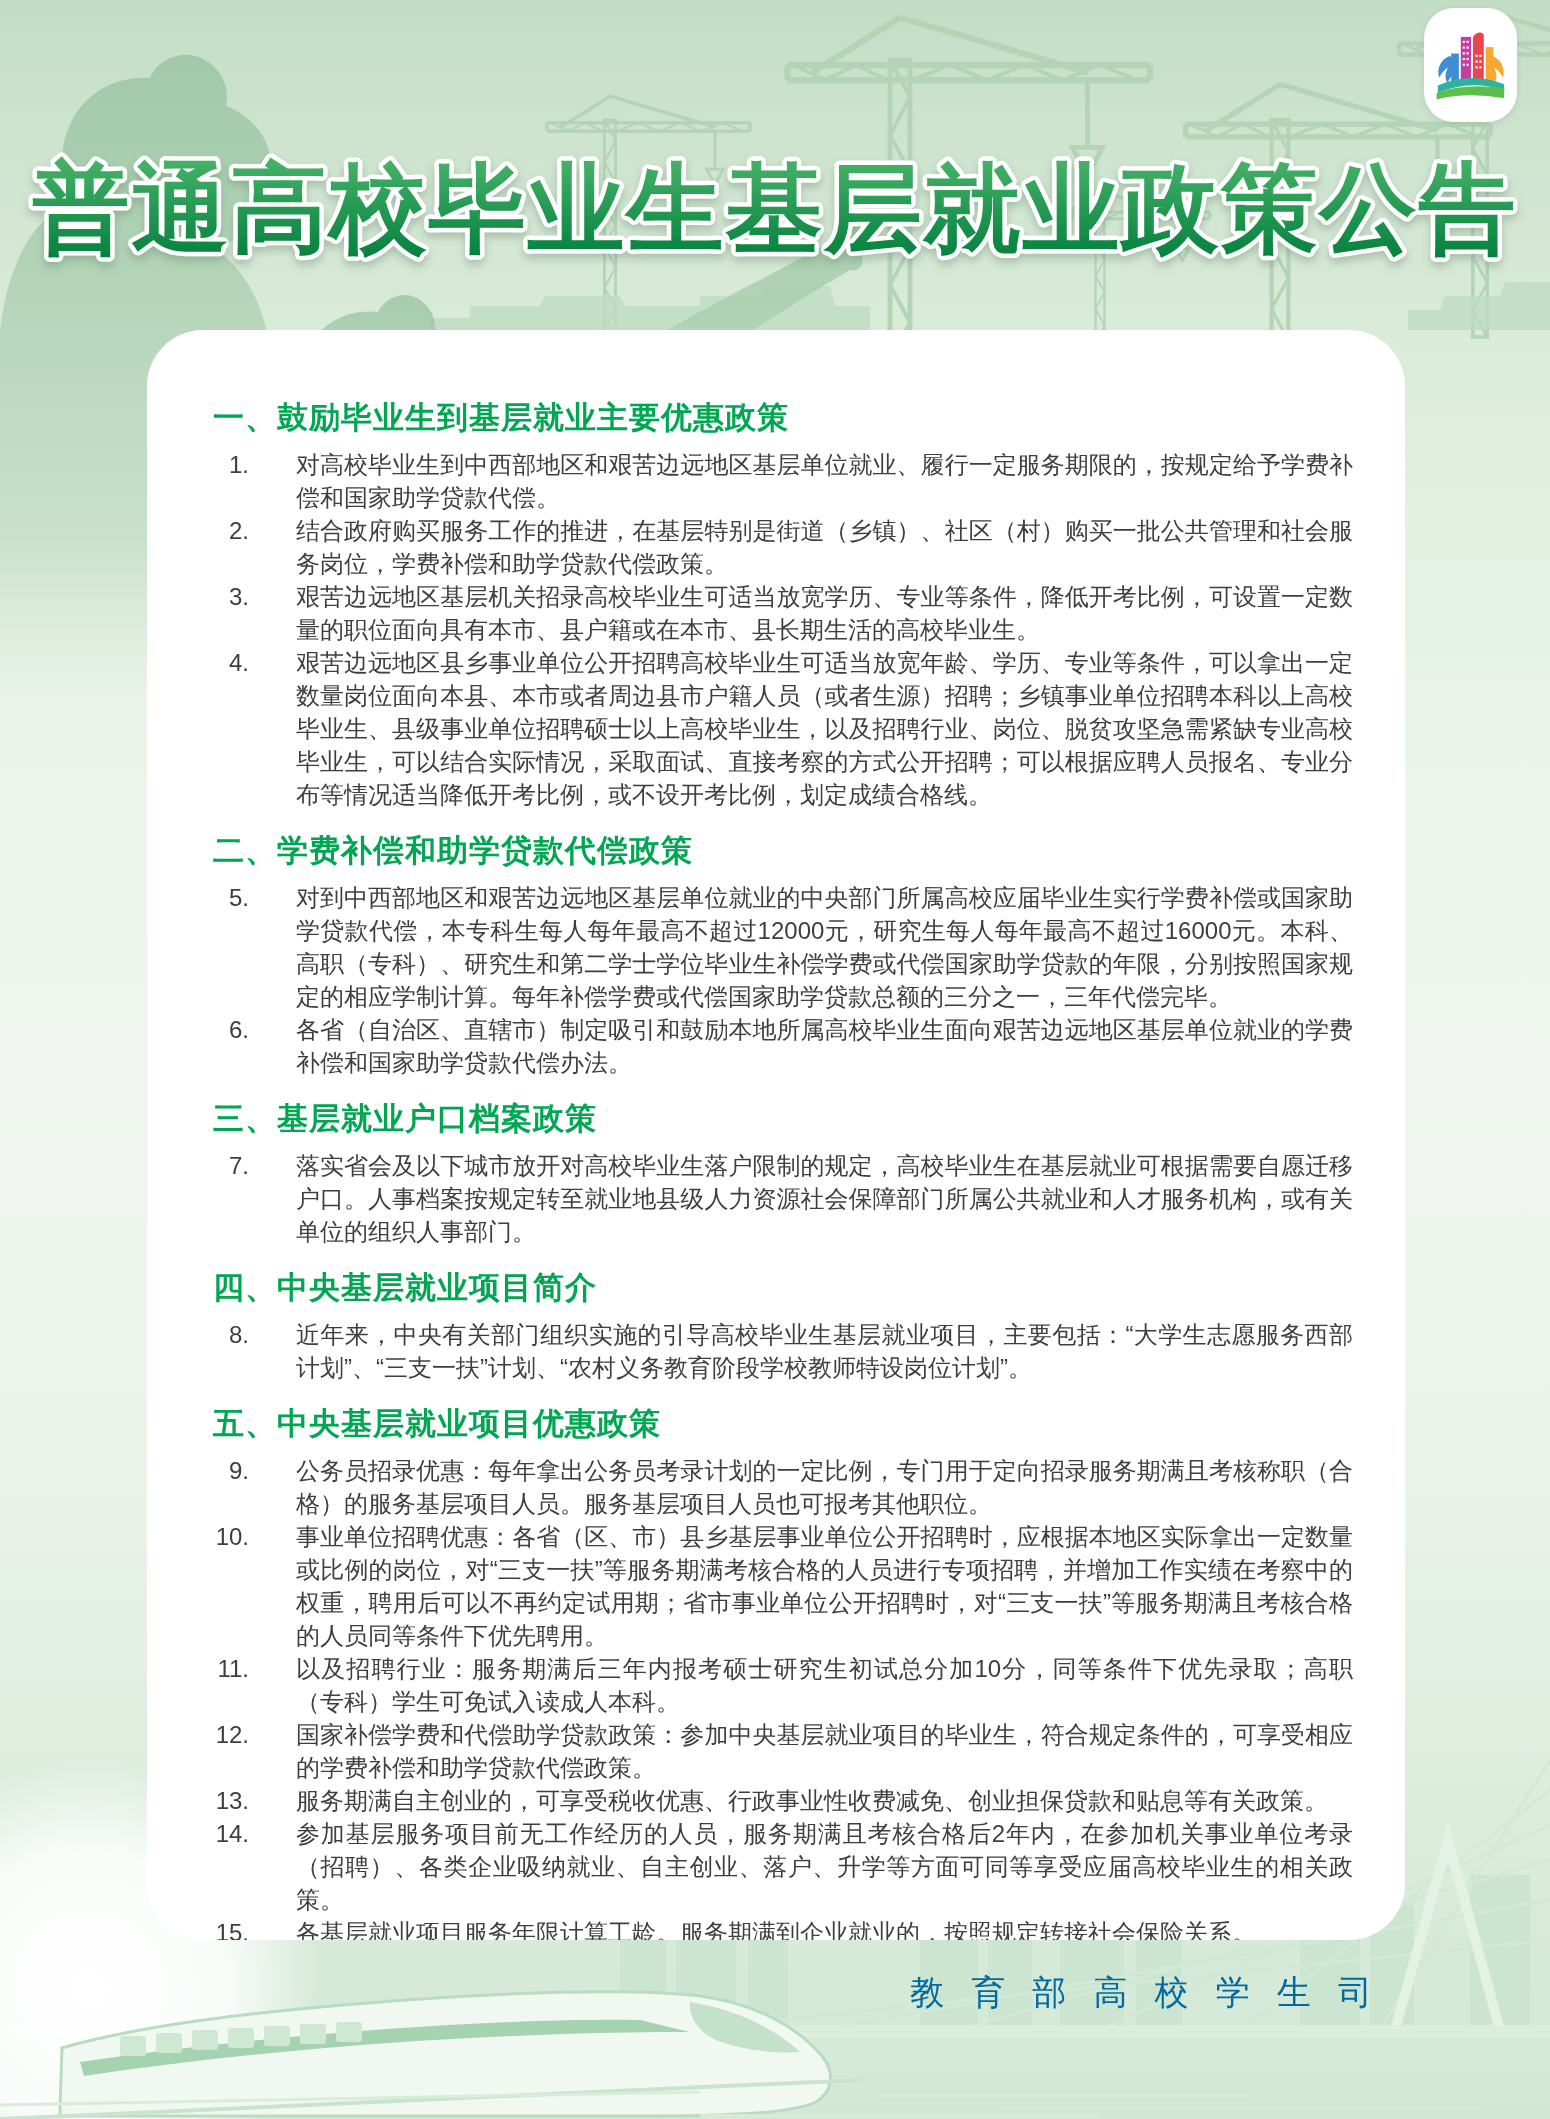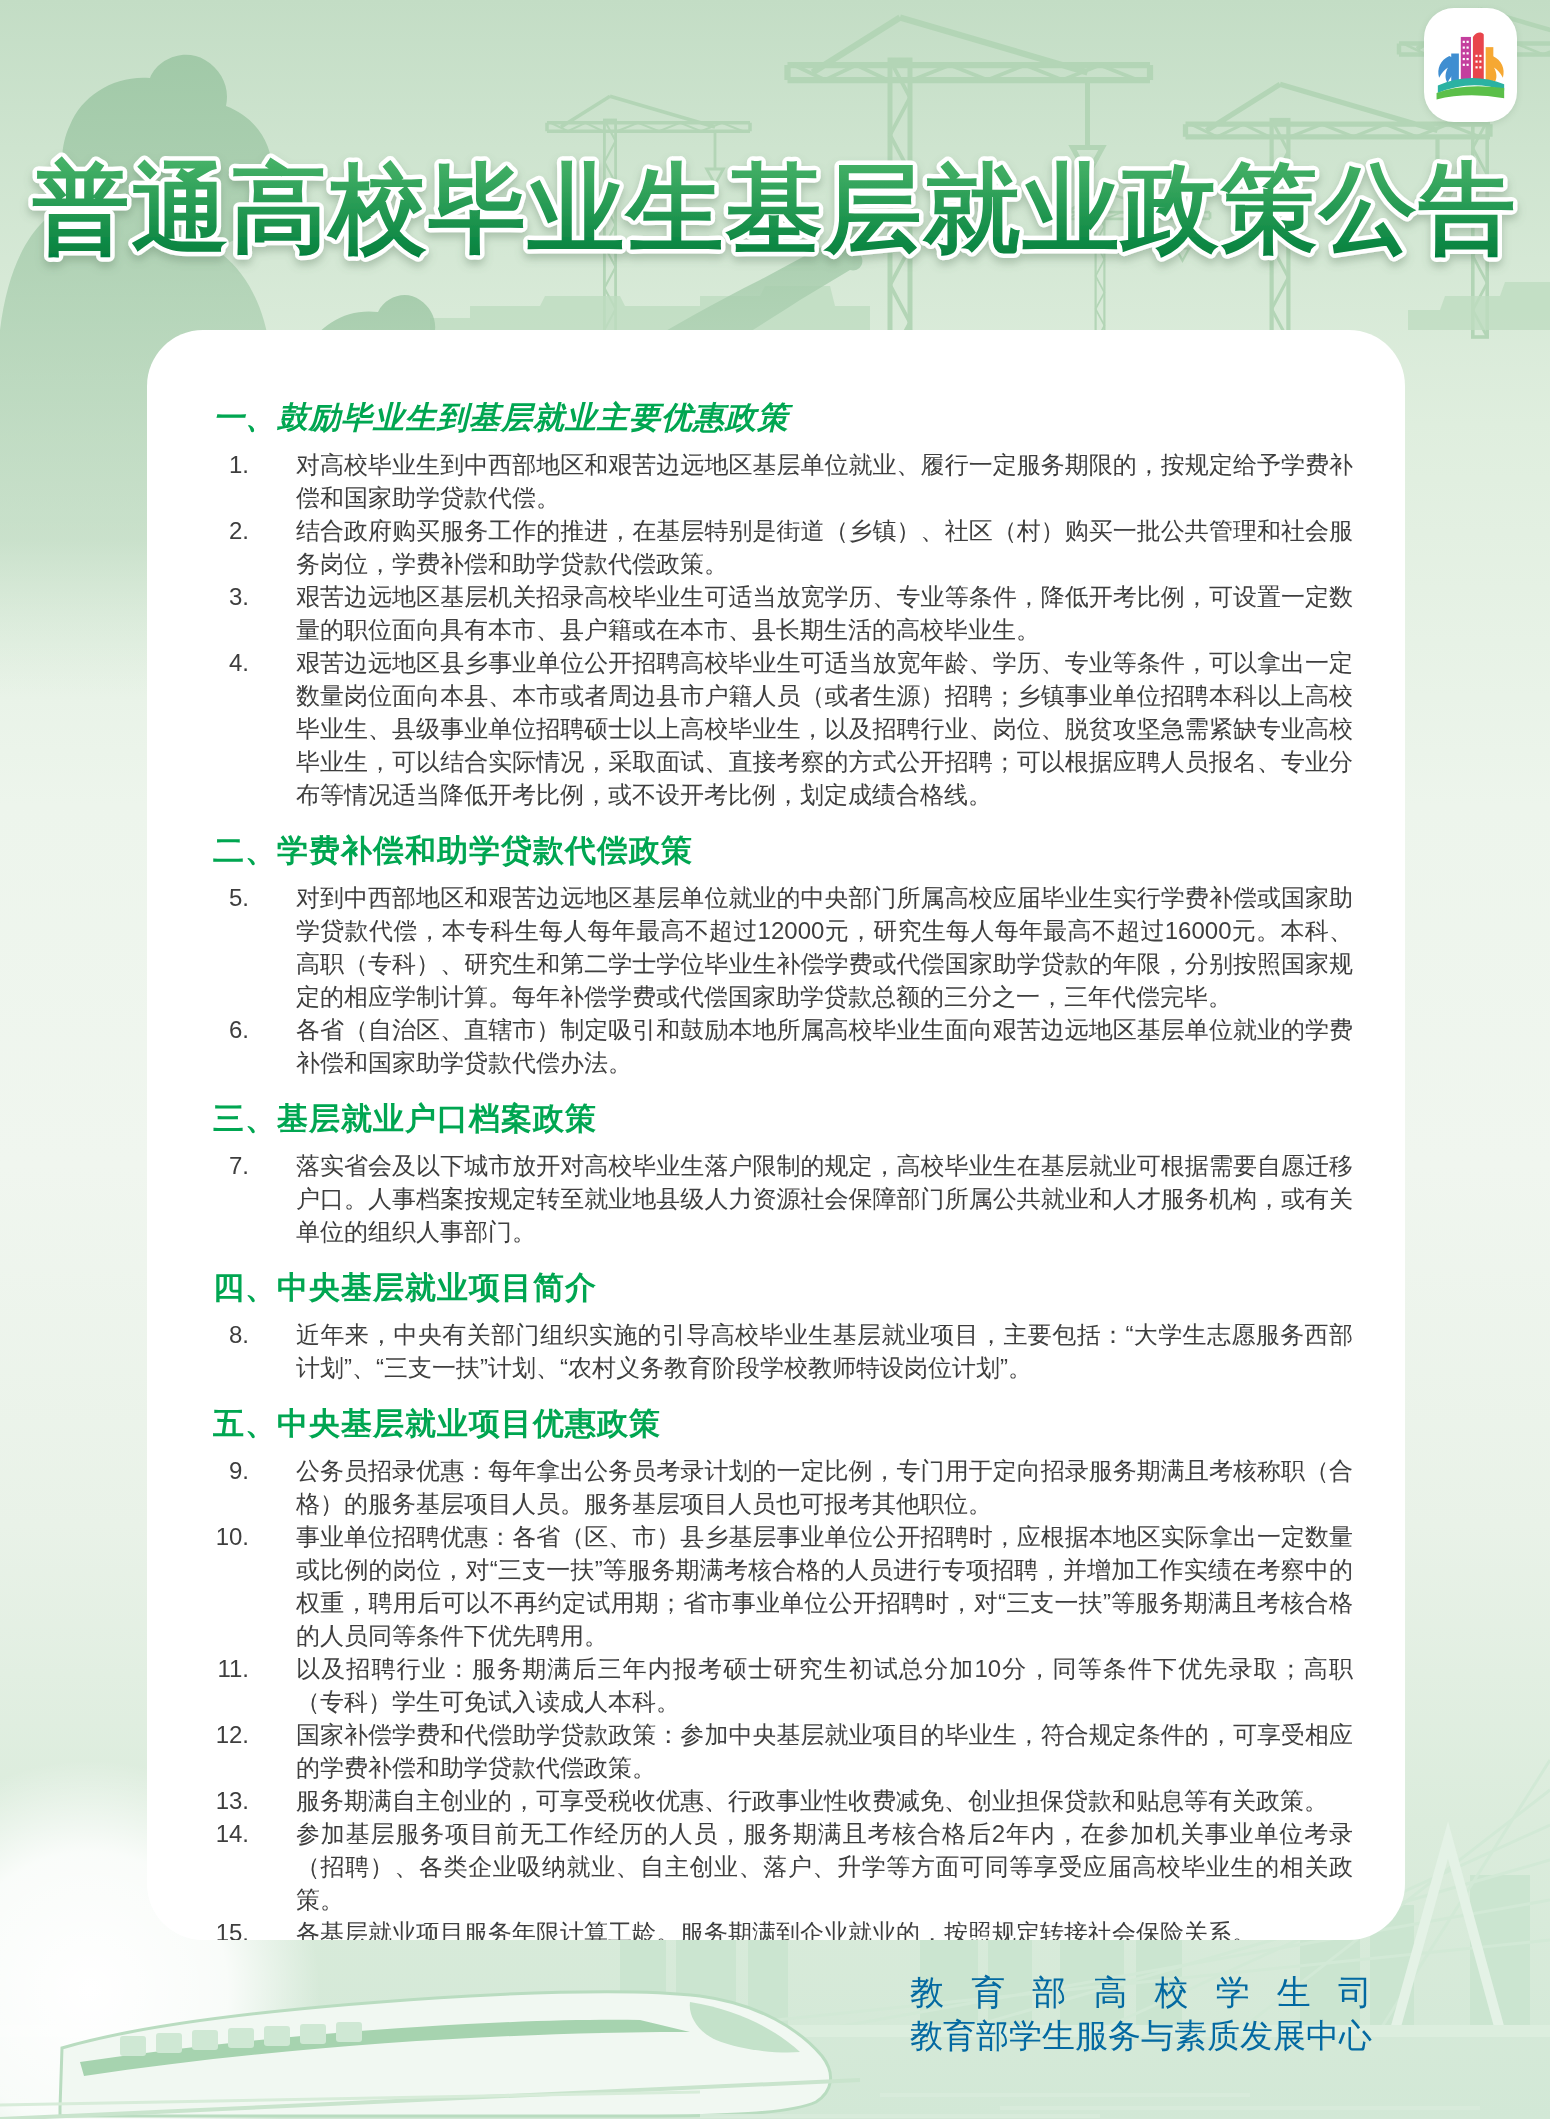--- a/index.html
+++ b/index.html
@@ -22,21 +22,21 @@
   .title-wrap{left:0;top:122px;width:1550px;height:160px;}
   
   .card{
     left:147px;top:330px;width:1258px;height:1610px;background:#ffffff;
     border-radius:56px;box-sizing:border-box;padding:70px 52px 0 66px;overflow:hidden;
   }
   .sec-heading{
     font-size:31px;font-weight:bold;color:#00a651;line-height:36px;
     margin:22px 0 12px 0;letter-spacing:1px;
   }
-  .sec:first-child .sec-heading{margin-top:0;font-style:italic;}
+  .sec:first-child .sec-heading{margin-top:0;}
   .item{display:flex;font-size:24px;line-height:33px;color:#3e3e3e;}
   .item .num{width:36px;min-width:36px;text-align:right;margin-right:7px;}
   .item .txt{flex:1;text-align:justify;text-justify:inter-ideograph;margin-left:40px;}
   
   .footer{
     left:910px;top:1972px;width:462px;color:#0369a1;font-weight:normal;
   }
   .footer .l1{font-size:34px;line-height:40px;text-align:justify;text-align-last:justify;}
   .footer .l2{font-size:33px;line-height:40px;margin-top:4px;white-space:nowrap;letter-spacing:0px;}
 </style>
@@ -257,14 +257,13 @@
     <div class="item">
       <span class="num">15.</span>
       <div class="txt">各基层就业项目服务年限计算工龄。服务期满到企业就业的，按照规定转接社会保险关系。</div>
     </div>
   </div>
 
 </div>
 
 <div class="abs footer">
   <div class="l1">教育部高校学生司</div>
-  <div class="l2">教育部学生服务与素质发展中心</div>
 </div>
 
 </body></html>

